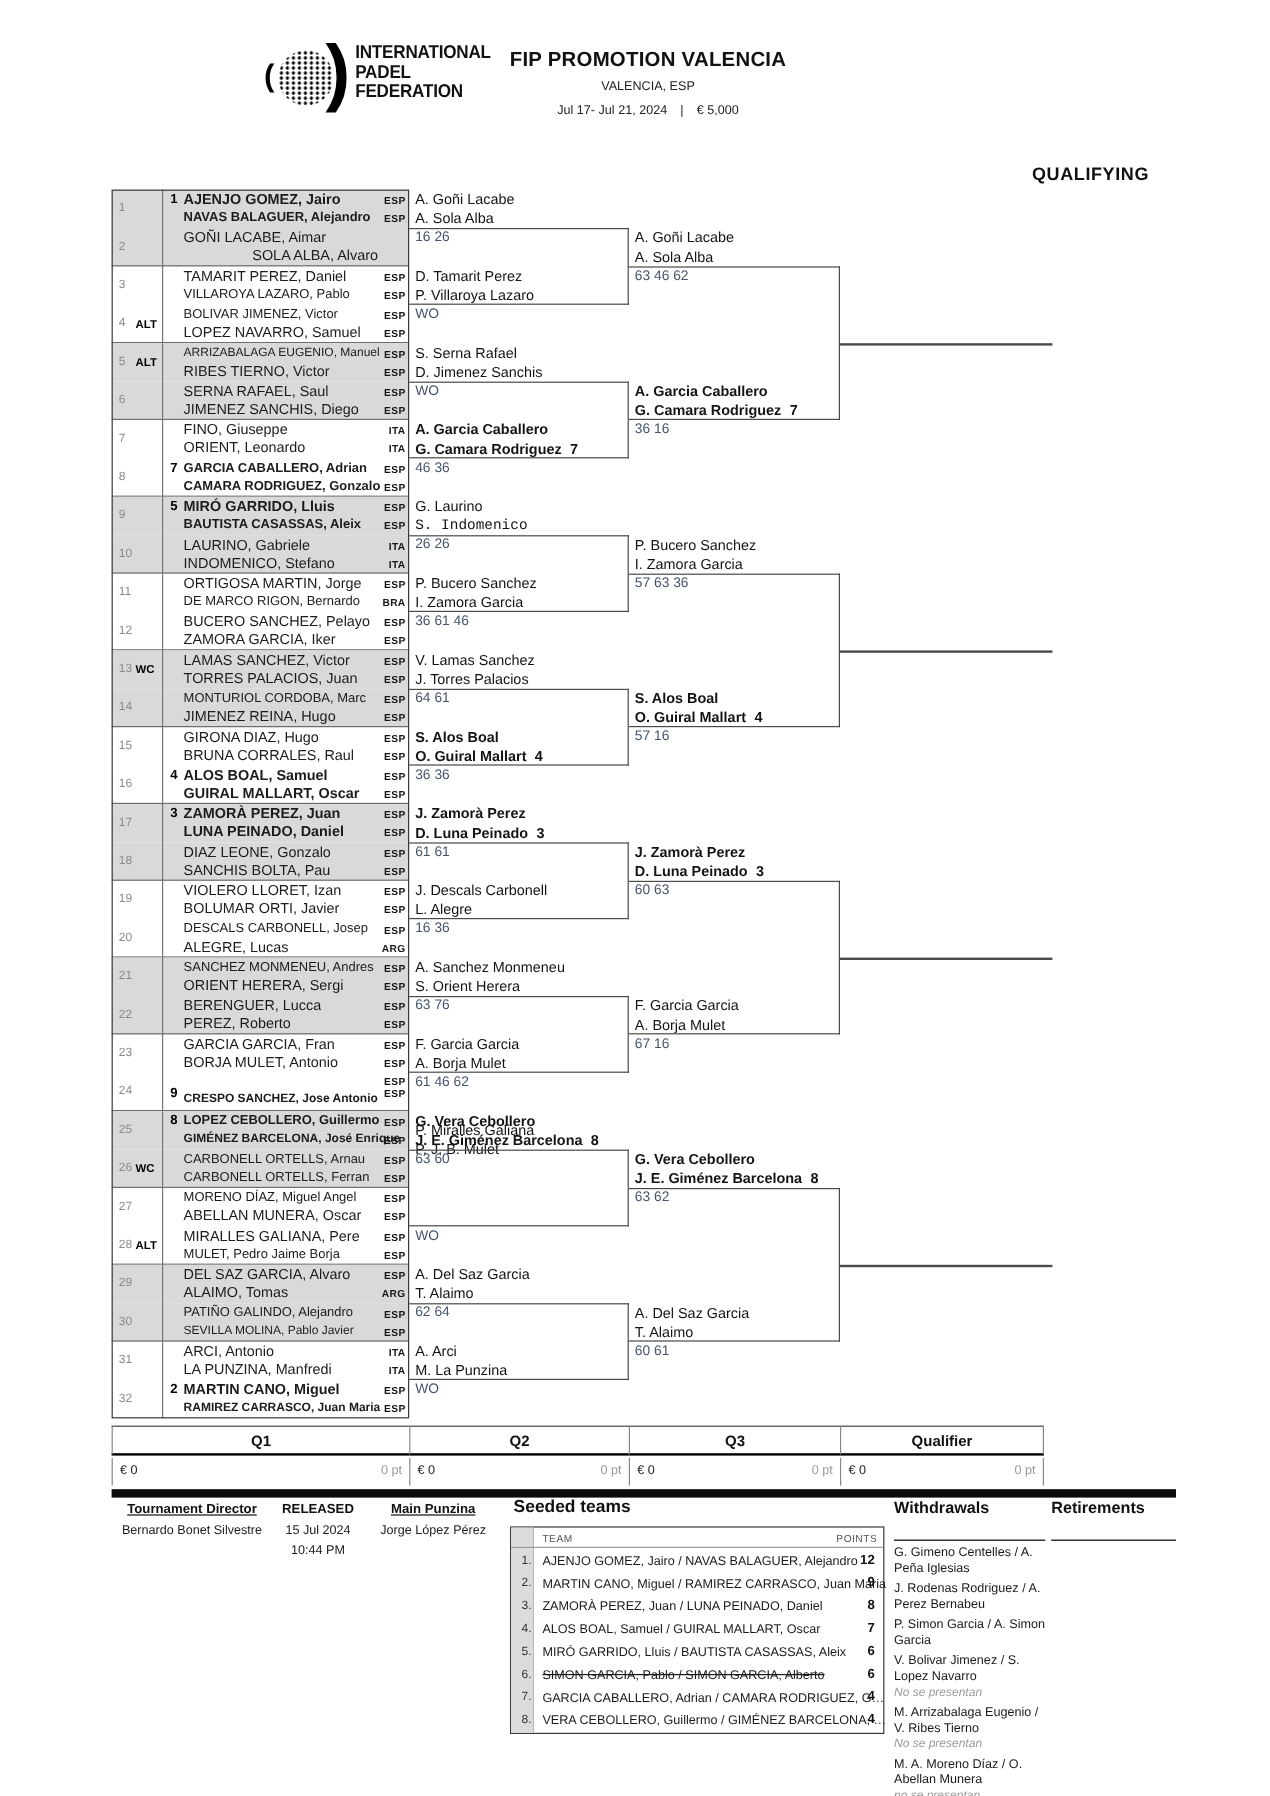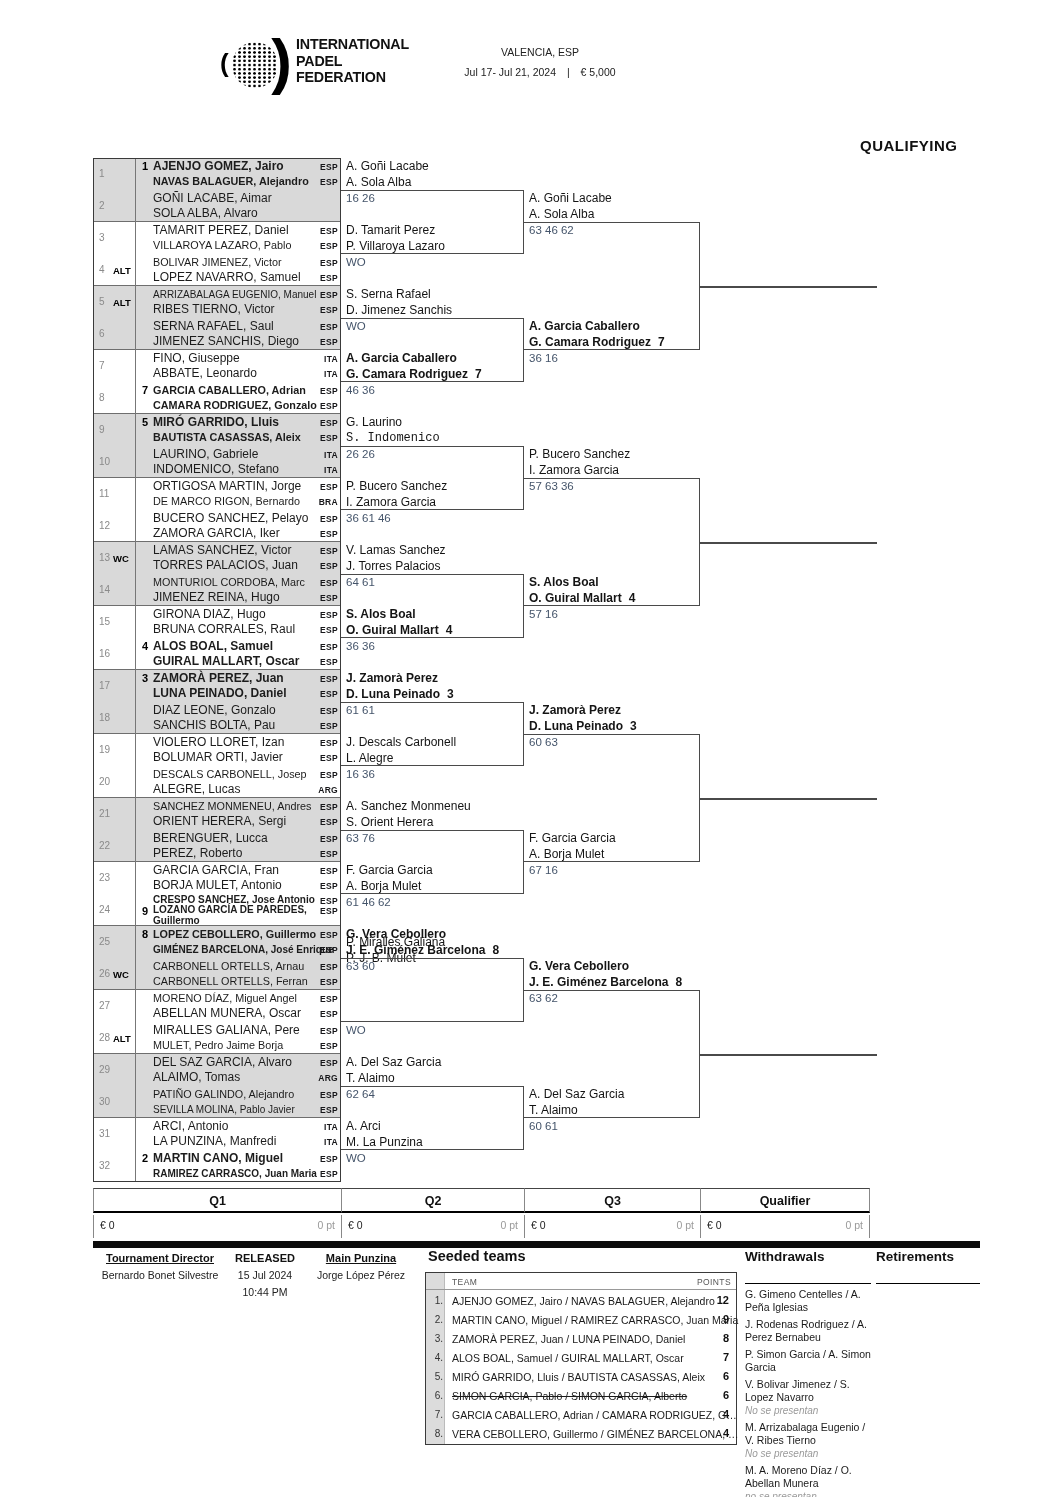--- a/index.html
+++ b/index.html
@@ -29,21 +29,21 @@
   .q1vline { position:absolute; left:135px; top:158px; width:0; height:1024px; border-left:1px solid #777; z-index:4; }
   .q1row { position:absolute; left:93px; width:248px; height:32px; }
   .q1row.grey { background:#d9d9d9; }
   .q1row.sep  { border-bottom:1px solid #6e6e6e; }
   .rnum  { position:absolute; left:6px;  top:10px; font-size:10px; color:#8a8a8a; }
   .rtag  { position:absolute; left:20px; top:10.5px; font-size:9.5px; font-weight:700; color:#000; }
   .rseed { position:absolute; left:40px; width:15px; text-align:right; font-weight:700; font-size:11px; color:#000; }
   .rnames { position:absolute; left:60px; top:1px; width:162px; }
   .rnames div { line-height:15px; white-space:nowrap; color:#1c1c1c; }
   .q1row.bold .rnames div { font-weight:700; }
-  .rnames.three div { line-height:10.4px; }
+  .rnames.three div { line-height:10.4px;margin-top:16px; }
   .rnats { position:absolute; right:3px; top:2px; text-align:right; }
   .rnats div { line-height:15px; font-size:8.5px; font-weight:700; color:#17171a; letter-spacing:.3px; }
   .rnats.three div { line-height:10.4px; }
 
   .entry { position:absolute; color:#141414; }
   .entry div { line-height:15.5px; white-space:nowrap; }
   .entry.bold div { font-weight:700; }
   .eseed { font-weight:700; margin-left:7px; }
   .score { position:absolute; font-size:11.5px; color:#44546a; white-space:nowrap; }
   .mbox  { position:absolute; border:1px solid #4a4a4a; border-left:none; background:transparent; }
@@ -96,20 +96,21 @@
     <div class="globe"></div>
     <span class="paren-r">)</span>
   </div>
   <div class="logo-text">
     <div>INTERNATIONAL</div>
     <div>PADEL</div>
     <div>FEDERATION</div>
   </div>
 
   <div class="title-block">
+    <div class="t-main">FIP PROMOTION VALENCIA</div>
     <div class="t-loc">VALENCIA, ESP</div>
     <div class="t-dates">
       <span>Jul 17- Jul 21, 2024</span>
       <span class="sep">|</span>
       <span>€ 5,000</span>
     </div>
   </div>
 
   <div class="section-label">QUALIFYING</div>
 
@@ -225,21 +226,21 @@
       </div>
       <div class="rnats">
         <div>ESP</div>
         <div>ESP</div>
       </div>
     </div>
     <div class="q1row grey sep" style="top: 190px;">
       <span class="rnum">2</span>
       <div class="rnames">
         <div style="font-size: 12px;">GOÑI LACABE, Aimar</div>
-        <div style="font-size: 12px;">SOLA ALBA, Alvaro</div>
+        <div style="font-size: 12px; text-align: right;">SOLA ALBA, Alvaro</div>
       </div>
       <div class="rnats">
         <div>&nbsp;</div>
         <div>&nbsp;</div>
       </div>
     </div>
     <div class="q1row" style="top: 222px;">
       <span class="rnum">3</span>
       <div class="rnames">
         <div style="font-size: 12px;">TAMARIT PEREZ, Daniel</div>
@@ -282,21 +283,21 @@
       </div>
       <div class="rnats">
         <div>ESP</div>
         <div>ESP</div>
       </div>
     </div>
     <div class="q1row" style="top: 350px;">
       <span class="rnum">7</span>
       <div class="rnames">
         <div style="font-size: 12px;">FINO, Giuseppe</div>
-        <div style="font-size: 12px;">ABBATE, Leonardo</div>
+        <div style="font-size: 12px;">ORIENT, Leonardo</div>
       </div>
       <div class="rnats">
         <div>ITA</div>
         <div>ITA</div>
       </div>
     </div>
     <div class="q1row sep bold" style="top: 382px;">
       <span class="rnum">8</span>
       <span class="rseed" style="top: 2px;">7</span>
       <div class="rnames">

